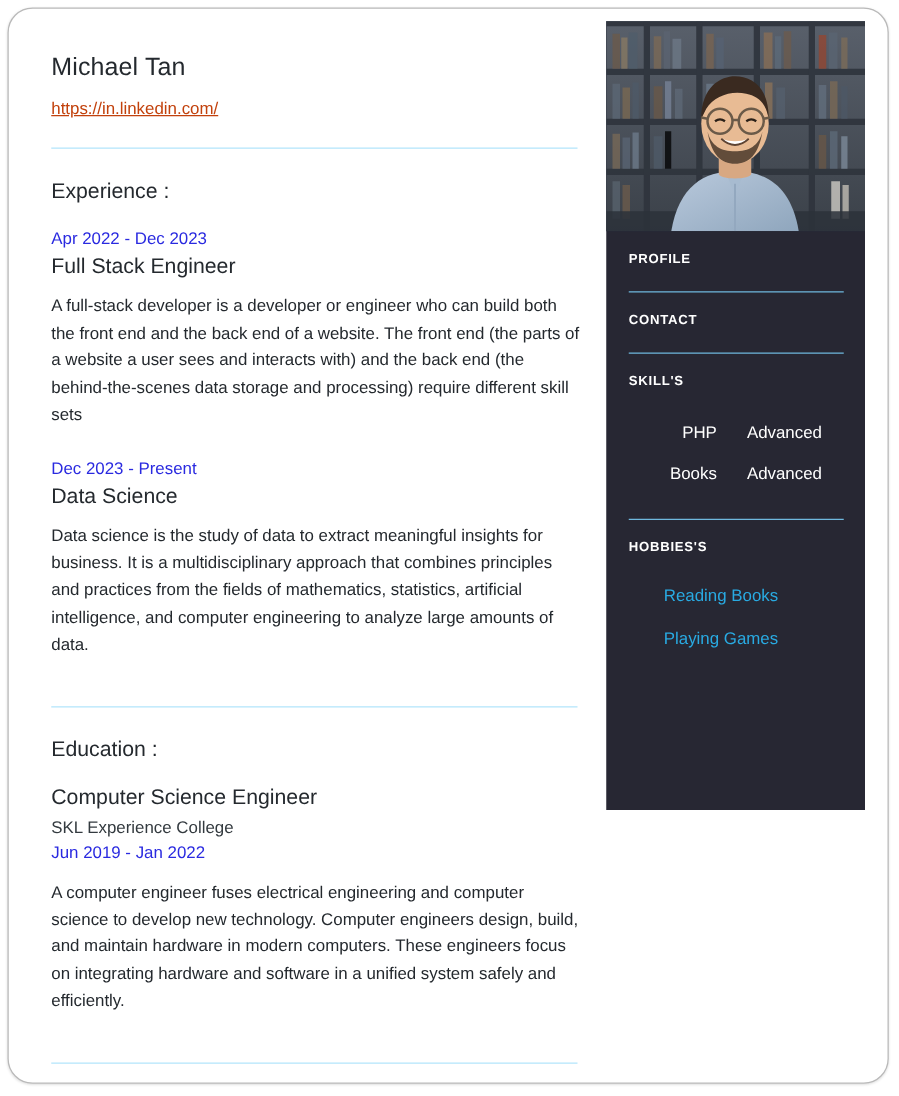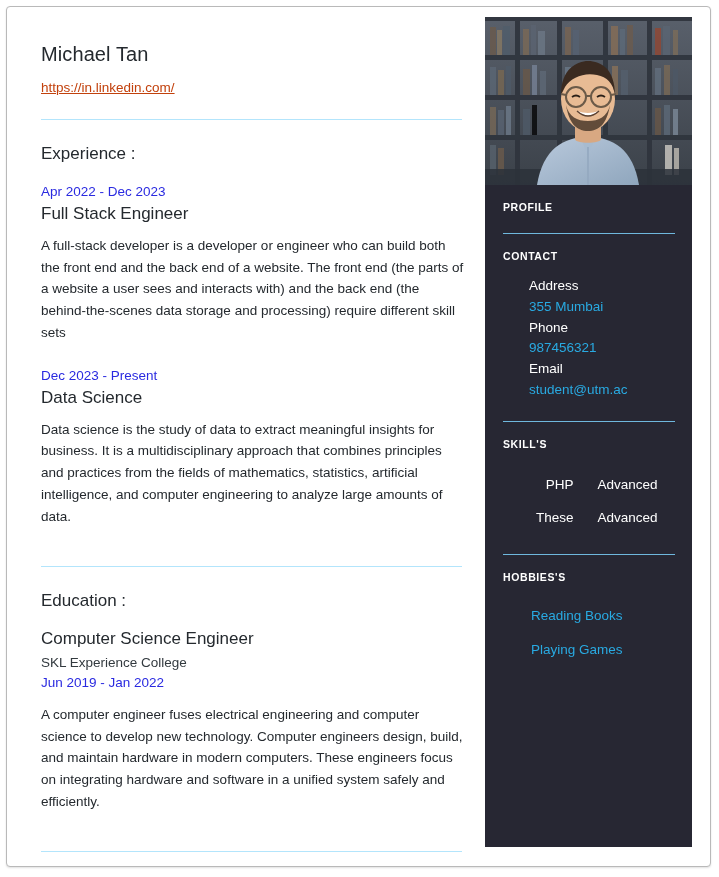--- a/index.html
+++ b/index.html
@@ -15,21 +15,21 @@
   }
 
   .page {
     position: absolute;
     left: 6px;
     top: 6px;
     width: 705px;
     height: 861px;
     box-sizing: border-box;
     border: 1px solid #b9b9b9;
-    border-radius: 4px;
+    border-radius: 20px;
     background: #ffffff;
     box-shadow: 0 1px 2px rgba(0,0,0,0.12);
     overflow: hidden;
   }
 
   .columns {
     display: flex;
     height: 100%;
     box-sizing: border-box;
     padding: 10px 12px 10px 12px;
@@ -117,21 +117,21 @@
 
   
   .side-col {
     width: 207px;
     flex: none;
     background: #272733;
     margin-left: 4px;
     box-sizing: border-box;
     padding: 0;
     position: relative;
-    height: 830px;
+    height: 631px;
   }
 
   .photo-wrap {
     width: 207px;
     height: 168px;
     overflow: hidden;
     background: #2b3340;
     position: relative;
   }
   .photo-wrap svg { display: block; }
@@ -339,41 +339,33 @@
       </div>
 
       <div class="side-inner">
 
         <div class="side-heading">PROFILE</div>
 
         <div class="side-divider"></div>
 
         <div class="side-heading">CONTACT</div>
 
-        <div class="contact-list">
-          <div class="contact-label">Address</div>
-          <div class="contact-value">355 Mumbai</div>
-          <div class="contact-label">Phone</div>
-          <div class="contact-value">987456321</div>
-          <div class="contact-label">Email</div>
-          <div class="contact-value">student@utm.ac</div>
-        </div>
 
         <div class="side-divider"></div>
 
         <div class="side-heading">SKILL'S</div>
 
         <table class="skills-table">
           <tbody>
               <tr>
             <td class="skill-name">PHP</td>
             <td class="skill-level">Advanced</td>
           </tr>
           <tr>
-            <td class="skill-name">These</td>
+            <td class="skill-name">Books</td>
             <td class="skill-level">Advanced</td>
           </tr>
         </tbody>
           </table>
 
         <div class="side-divider"></div>
 
         <div class="side-heading">HOBBIES'S</div>
 
         <div class="hobbies-list">

